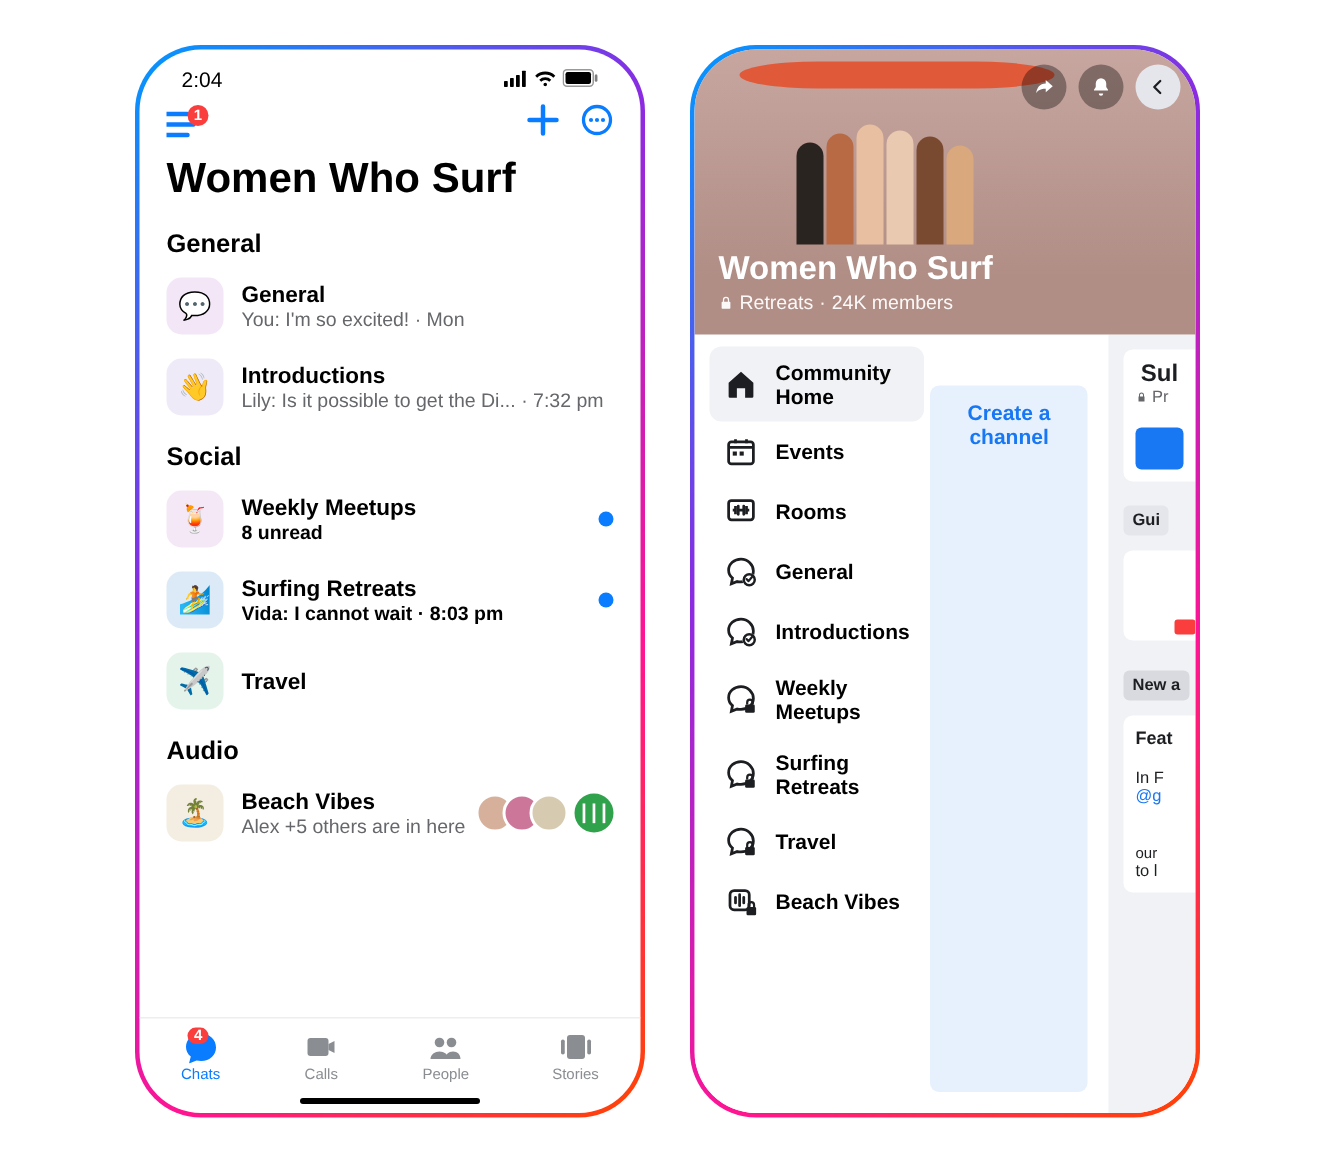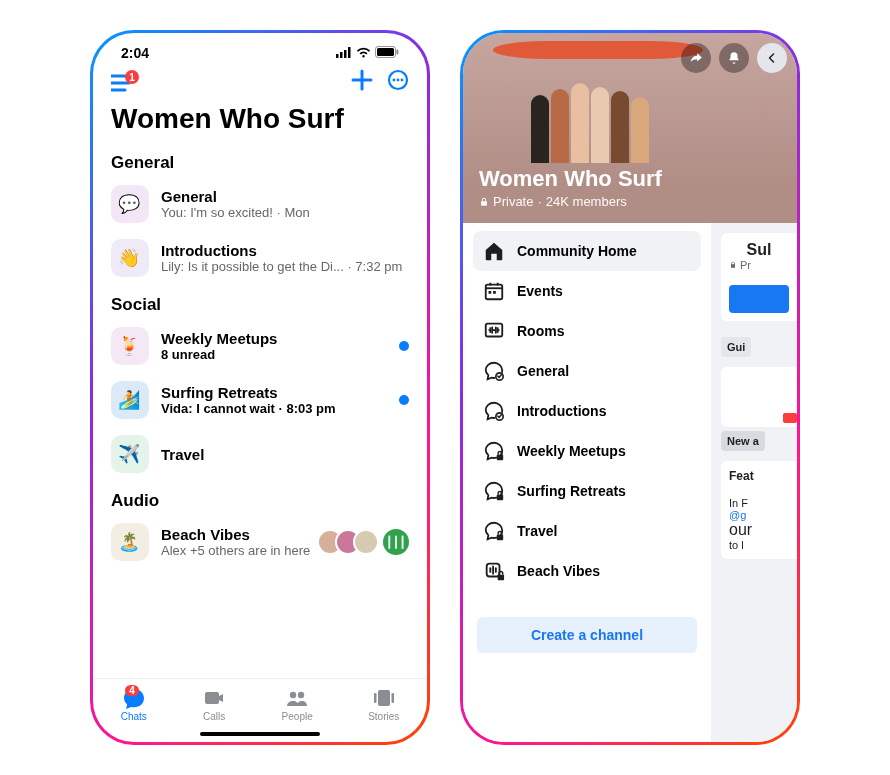--- a/index.html
+++ b/index.html
@@ -5,21 +5,21 @@
   * { box-sizing: border-box; margin: 0; padding: 0; font-family: -apple-system, BlinkMacSystemFont, "Segoe UI", Helvetica, Arial, sans-serif; }
   body { background: #fff; width: 890px; height: 775px; display: flex; gap: 30px; padding: 30px 80px; align-items: flex-start; justify-content: center; }
   .phone {
     width: 340px; height: 715px; border-radius: 44px; padding: 3px;
     background: linear-gradient(135deg, #0099ff 0%, #8a2be2 35%, #ff1493 70%, #ff4500 100%);
   }
   .screen {
     width: 100%; height: 100%; background: #fff; border-radius: 41px; overflow: hidden; display: flex; flex-direction: column; position: relative;
   }
   
-  .status-bar { display: flex; justify-content: space-between; align-items: flex-end; padding: 12px 28px 2px; font-size: 14px; font-weight: 700; color: #000; }
+  .status-bar { display: flex; justify-content: space-between; align-items: flex-end; padding: 12px 28px 2px; font-size: 14px; font-weight: 400; color: #000; }
   .status-right { display: flex; gap: 4px; align-items: center; }
   .header-row { display: flex; justify-content: space-between; align-items: center; padding: 6px 18px 0; }
   .menu-btn { position: relative; color: #0a7cff; font-size: 20px; }
   .menu-btn svg { display:block; }
   .red-badge { position: absolute; top: -4px; right: -6px; background: #fa3e3e; color: #fff; font-size: 10px; font-weight: 700; border-radius: 50%; width: 14px; height: 14px; display:flex; align-items:center; justify-content:center; }
   .header-actions { display: flex; gap: 14px; }
   .icon-btn { color: #0a7cff; font-size: 22px; }
   .title { font-size: 28px; font-weight: 800; padding: 6px 18px 8px; }
   .section-title { font-size: 17px; font-weight: 700; padding: 10px 18px 4px; }
   .chat-row { display: flex; align-items: center; padding: 8px 18px; gap: 12px; position: relative; }
@@ -44,21 +44,21 @@
   .cover { height:190px; background:linear-gradient(180deg,#c7a6a0 0%, #b08e86 80%); position:relative; color:#fff; display:flex; flex-direction:column; justify-content:flex-end; padding:14px 16px; }
   .cover-figs { position:absolute; top:22px; left:40px; right:120px; bottom:60px; display:flex; align-items:flex-end; justify-content:center; gap:2px; }
   .fig { width:18px; border-radius:9px 9px 0 0; }
   .board { position:absolute; top:8px; left:30px; width:210px; height:18px; background:#e05a3a; border-radius:50% / 100%; }
   .cover-actions { position:absolute; top:10px; right:10px; display:flex; gap:8px; }
   .round-btn { width:30px; height:30px; border-radius:50%; background:rgba(0,0,0,0.35); color:#fff; display:flex; align-items:center; justify-content:center; font-size:14px; }
   .back-btn { background:#e4e6eb; color:#1c1e21; }
   .cover-title { font-size:22px; font-weight:800; }
   .cover-sub { font-size:13px; opacity:0.95; display:flex; align-items:center; gap:4px; margin-top:2px; }
   .drawer-area { flex:1; display:flex; overflow:hidden; }
-  .drawer { width:248px; background:#fff; padding:8px 10px 10px; display:flex; flex-direction:column; gap:0; }
+  .drawer { width:276px; background:#fff; padding:8px 10px 10px; display:flex; flex-direction:row; gap:0;justify-content:flex-end; }
   .d-item { display:flex; align-items:center; gap:12px; padding:9px 10px; font-size:14px; font-weight:600; border-radius:8px; }
   .d-item.active { background:#f0f2f5; }
   .d-icon { width:22px; height:22px; display:flex; align-items:center; justify-content:center; color:#1c1e21; }
   .create-btn { margin-top:auto; background:#e7f0fd; color:#1877f2; font-weight:700; font-size:14px; text-align:center; padding:10px; border-radius:6px; margin:26px 4px 4px; }
   .peek { flex:1; background:#f0f2f5; padding:10px 0 10px 10px; font-size:12px; color:#1c1e21; overflow:hidden; }
   .peek-block { background:#fff; border-radius:6px 0 0 6px; padding:8px; margin-bottom:10px; }
   .peek-title { font-weight:800; font-size:16px;text-align:center; }
   .peek-sub { font-size:11px; color:#65676b; display:flex; align-items:center; gap:3px; }
   .blue-btn { background:#1877f2; height:28px; border-radius:4px; margin-top:8px; }
   .pill { background:#e4e6eb; border-radius:4px; padding:4px 6px; font-size:11px; font-weight:600; display:inline-block; margin-top:6px; }
@@ -238,21 +238,21 @@
           <svg width="12" height="12" viewBox="0 0 24 24">
               <path d="M15 4l-8 8 8 8" stroke="#1c1e21" stroke-width="3" fill="none" stroke-linecap="round" stroke-linejoin="round"></path>
             </svg>
         </div>
       </div>
       <div class="cover-title">Women Who Surf</div>
       <div class="cover-sub">
         <svg width="10" height="10" viewBox="0 0 24 24">
             <path d="M7 10V7a5 5 0 0 1 10 0v3h1a1 1 0 0 1 1 1v9a1 1 0 0 1-1 1H6a1 1 0 0 1-1-1v-9a1 1 0 0 1 1-1h1zm2 0h6V7a3 3 0 0 0-6 0v3z" fill="#fff"></path>
           </svg>
-        <span>Private</span>
+        <span>Retreats</span>
         <span>·</span>
         <span>24K members</span>
       </div>
     </div>
 
     <div class="drawer-area">
       <div class="drawer">
         <div id="drawer-items">
             <div class="d-item active">
               <span class="d-icon">
@@ -373,27 +373,27 @@
               <span class="face" style="margin-left:0"></span>
               <span class="face" style="background:#caa"></span>
             </div>
           <div class="blue-btn"></div>
         </div>
         <div class="pill">Gui</div>
         <div style="height:60px;margin-top:10px;background:#fff;border-radius:6px 0 0 6px;position:relative;">
           <span class="face" style="position:absolute;left:6px;top:6px;margin:0"></span>
           <span style="position:absolute;right:0;bottom:4px;background:#fa3e3e;width:14px;height:10px;border-radius:2px;"></span>
         </div>
-        <div class="pill" style="background:#d8dadf;margin-top:4px;">New a</div>
+        <div class="pill" style="background:#d8dadf;margin-top:20px;">New a</div>
         <div class="peek-block" style="margin-top:10px;">
           <div style="font-weight:800;">Feat</div>
           <div style="margin-top:8px;display:flex;gap:6px;">
               <span class="face" style="margin:0"></span>
             </div>
           <div style="font-size:11px;margin-top:6px;">In F</div>
           <div style="font-size:11px;color:#1877f2;">@g</div>
-          <div style="font-size:16px;">our</div>
+          <div style="font-size:10px;margin-top:27px;">our</div>
           <div style="font-size:11px;">to l</div>
         </div>
       </div>
     </div>
   </div>
 </div>
 
 </body></html>

